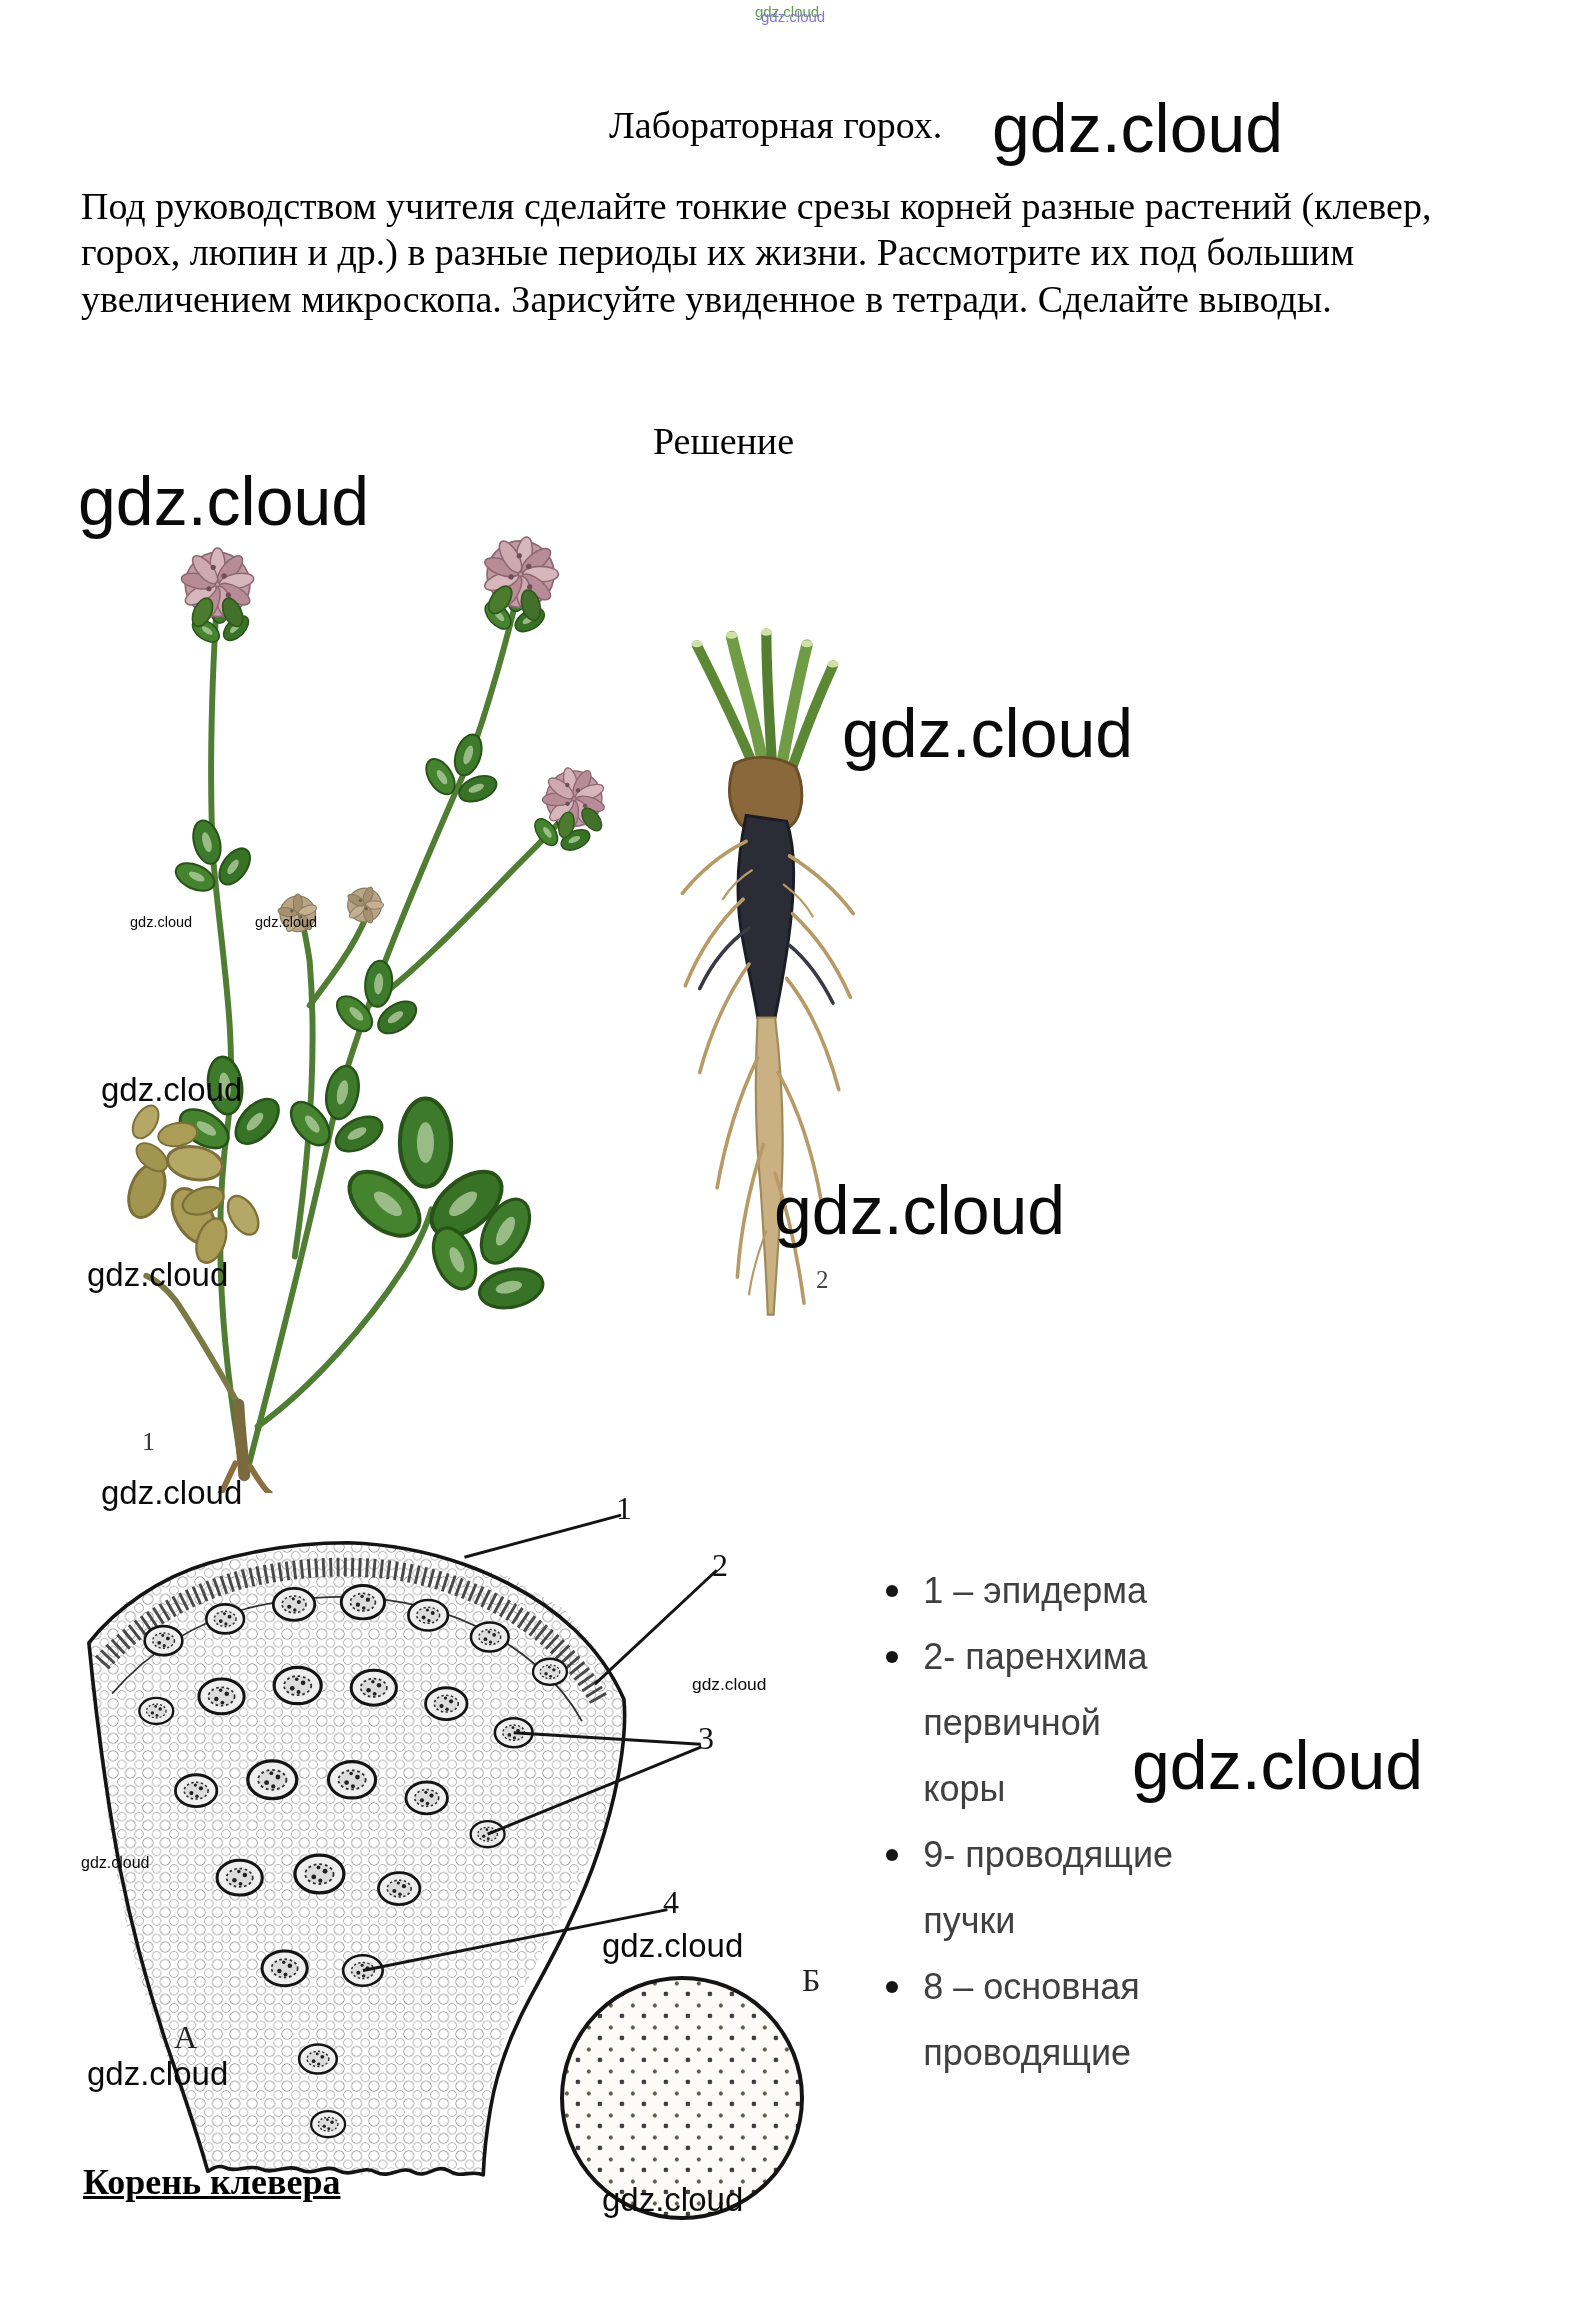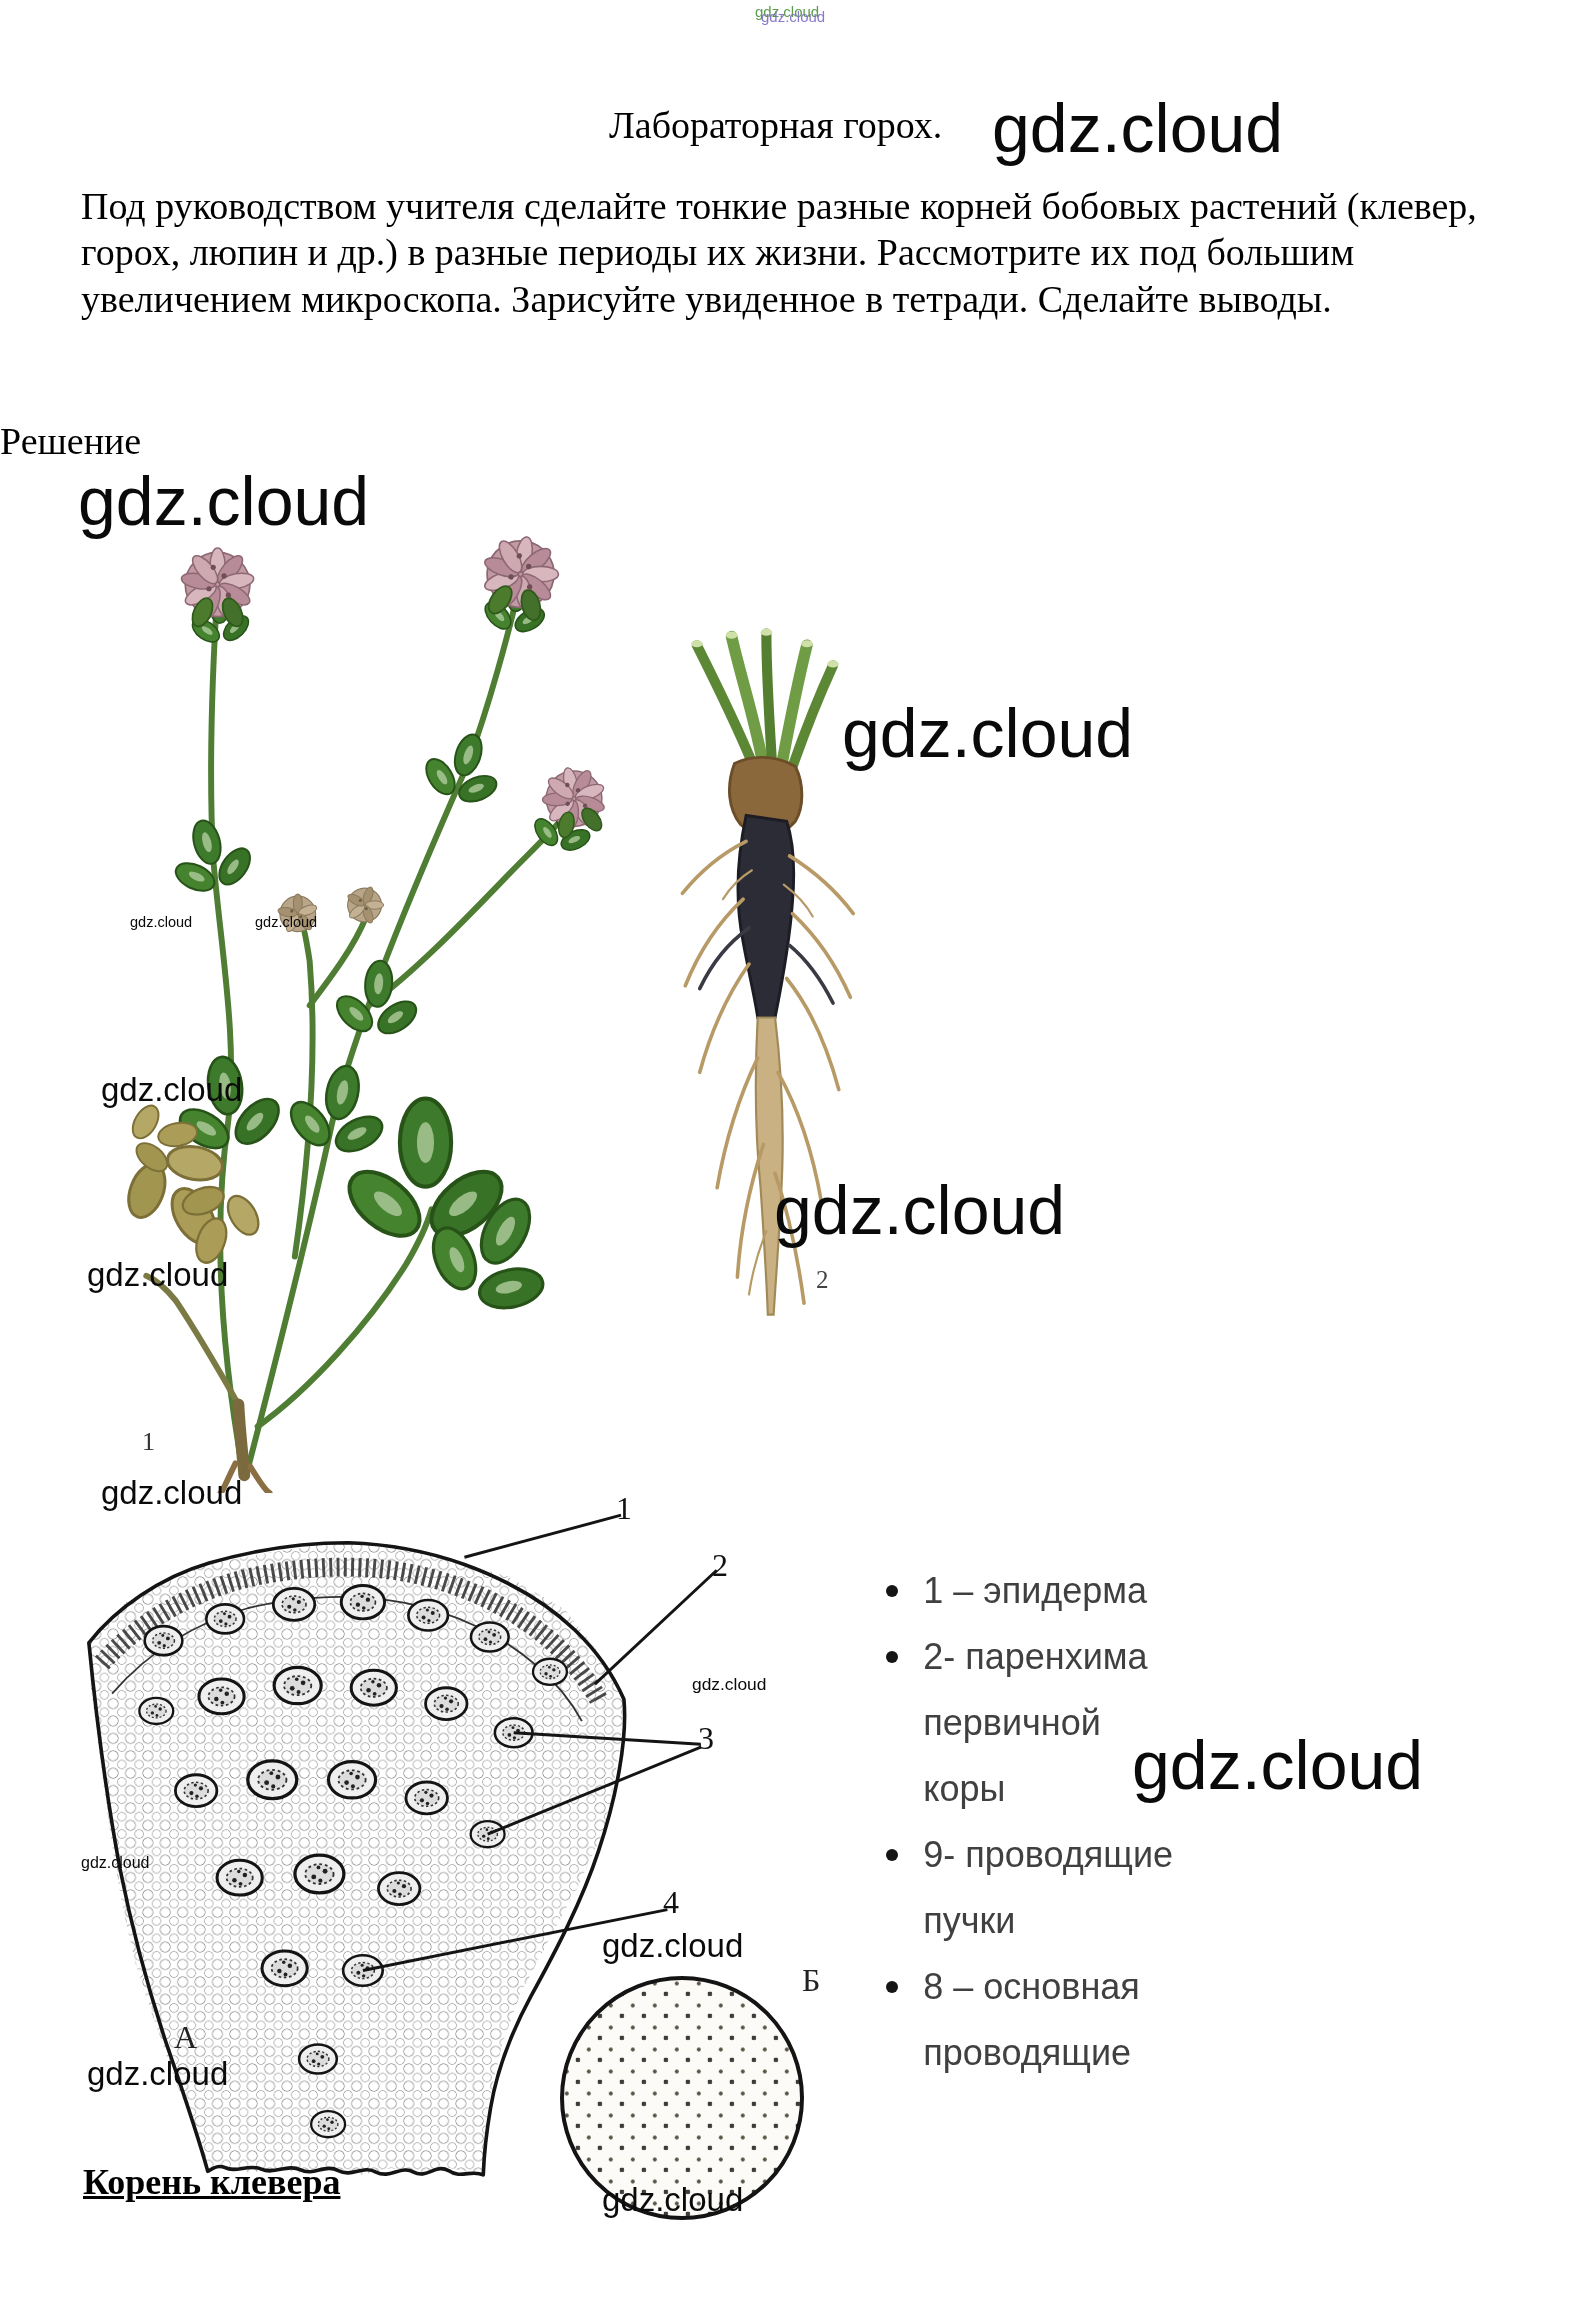--- a/index.html
+++ b/index.html
@@ -24,21 +24,21 @@
   .wm-xl { font-size: 68px; }
   .wm-md { font-size: 33px; }
   .wm-sm { font-size: 17.4px; }
   .wm-xs { font-size: 14.5px; }
   .wm-top-green  { left: 755px; top: 3.6px;  font-size: 15px; color: #5a9e4a; }
   .wm-top-purple { left: 761px; top: 8.7px; font-size: 15px; color: #7d6bc8; opacity: .9; }
 
   
   .title    { position: absolute; left: 609px;  top: 103px; font-size: 38px; }
   .para     { position: absolute; left: 81px;  top: 183px; width: 1399px; font-size: 38px; line-height: 1.22; }
-  .solution { position: absolute; left: 0; top: 419px; width: 1447px; font-size: 38px; }
+  .solution { position: absolute; left: 0; top: 419px; width: 1447px; text-align: center; font-size: 38px; }
   .caption  { position: absolute; left: 83px; top: 2161px; font-size: 36px; font-weight: 700; text-decoration: underline; }
 
   .serif-label { position: absolute; font-family: "Liberation Serif", serif; color: #222; line-height: 1; }
 
   
   .plant-svg { position: absolute; left: 72px; top: 518px; }
   .root-svg  { position: absolute; left: 665px; top: 625px; }
 
   .section-wrap { position: absolute; left: 83px; top: 1492px; width: 736px; height: 754px; }
   .fan {
@@ -81,21 +81,21 @@
 </style>
 </head>
 <body>
 
 <span class="wm wm-top-green">gdz.cloud</span>
 <span class="wm wm-top-purple">gdz.cloud</span>
 
 <div class="title">Лабораторная горох.</div>
 <span class="wm wm-xl" style="left:992px; top:94px;">gdz.cloud</span>
 
-<div class="para">Под руководством учителя сделайте тонкие разные корней бобовых растений (клевер, горох, люпин и др.) в разные периоды их жизни. Рассмотрите их под большим увеличением микроскопа. Зарисуйте увиденное в тетради. Сделайте выводы.</div>
+<div class="para">Под руководством учителя сделайте тонкие срезы корней разные растений (клевер, горох, люпин и др.) в разные периоды их жизни. Рассмотрите их под большим увеличением микроскопа. Зарисуйте увиденное в тетради. Сделайте выводы.</div>
 
 <div class="solution">Решение</div>
 <span class="wm wm-xl" style="left:78px; top:467px;">gdz.cloud</span>
 
 <svg class="plant-svg" width="609" height="975" viewBox="0 0 410 660" preserveAspectRatio="none">
   <defs>
     <g id="leaf3">
       <ellipse cx="0" cy="-14" rx="7.5" ry="13" fill="#3e7a2c" stroke="#275318" stroke-width="1.2"></ellipse>
       <ellipse cx="-12" cy="4" rx="7" ry="12" transform="rotate(-50 -12 4)" fill="#46832f" stroke="#275318" stroke-width="1.2"></ellipse>
       <ellipse cx="12" cy="4" rx="7" ry="12" transform="rotate(50 12 4)" fill="#387226" stroke="#275318" stroke-width="1.2"></ellipse>

